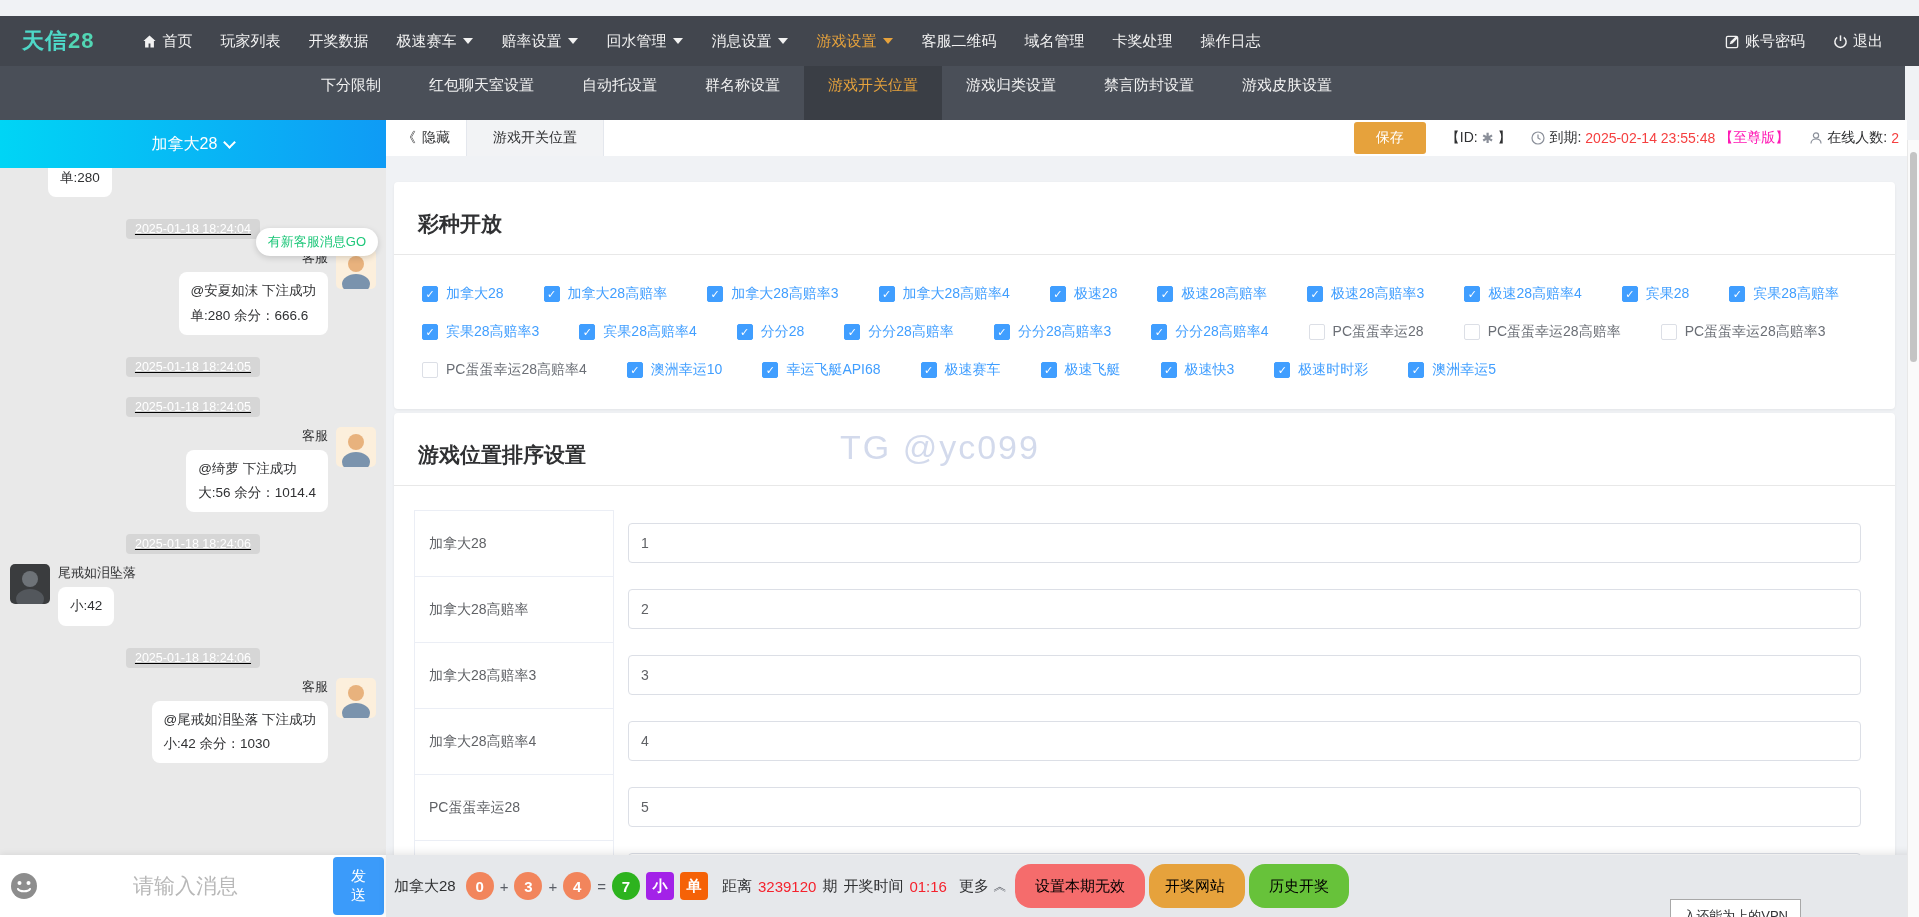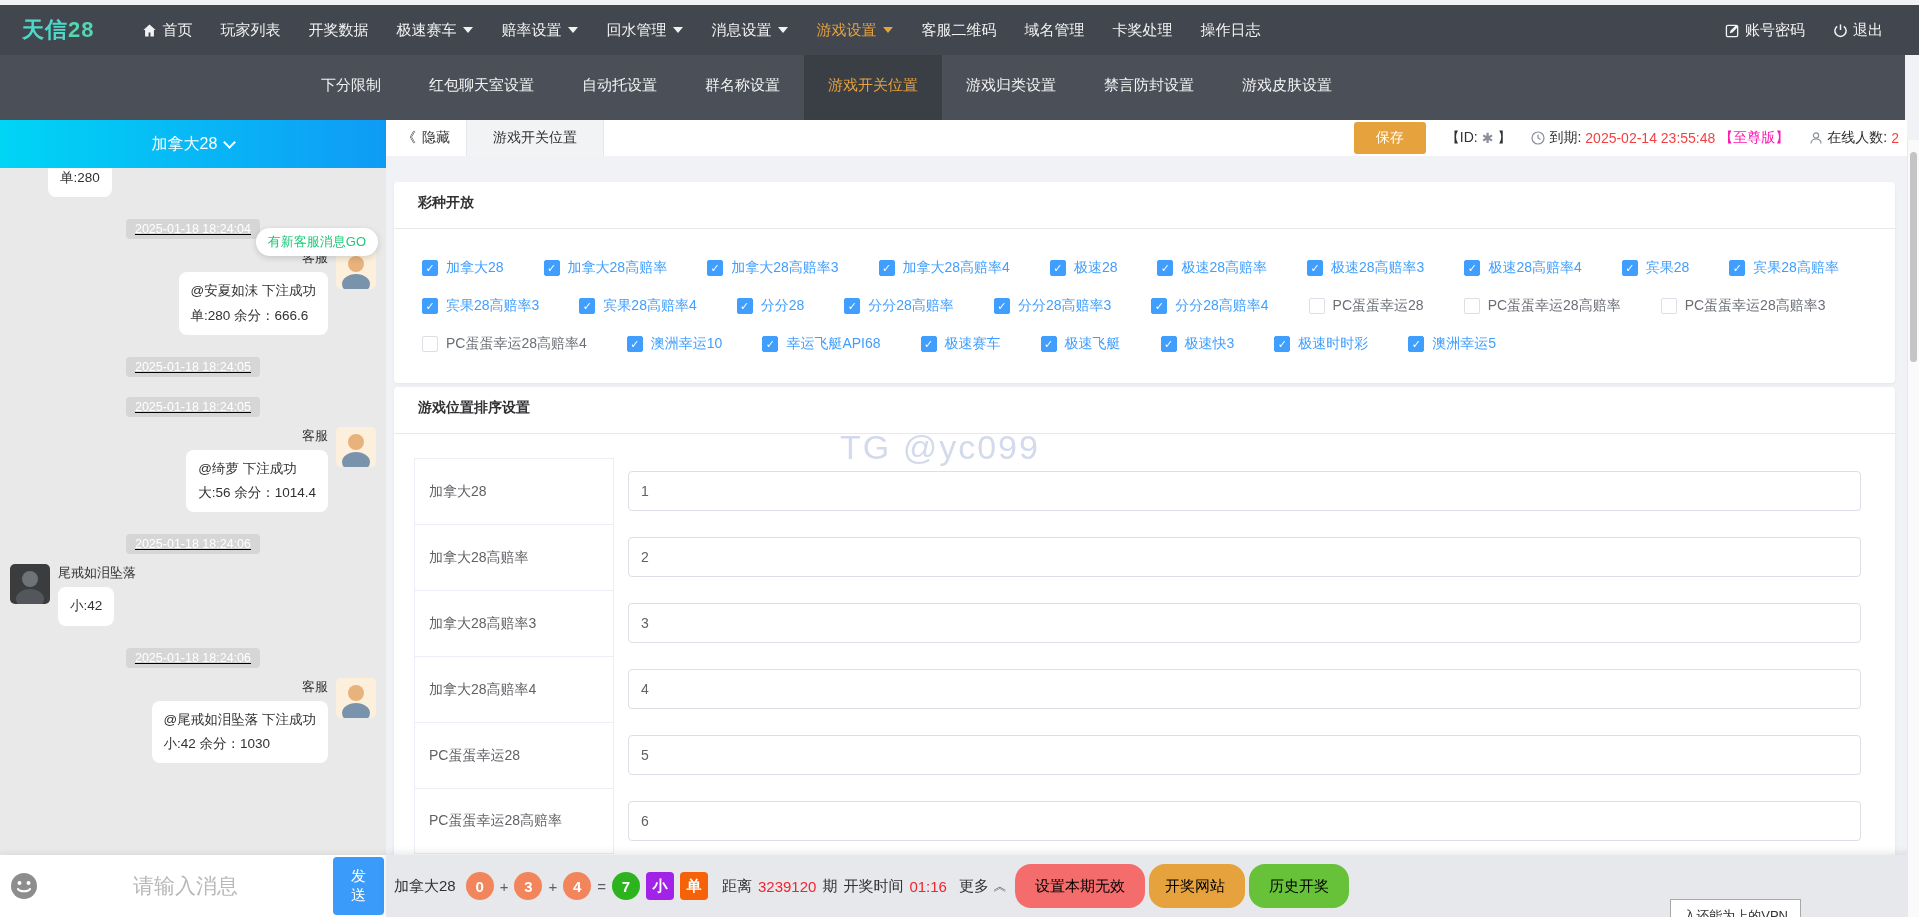--- a/index.html
+++ b/index.html
@@ -1,21 +1,21 @@
 <!DOCTYPE html>
 <html><head>
 <meta charset="utf-8">
 <style>
   * { margin:0; padding:0; box-sizing:border-box; }
   html,body { width:1919px; height:917px; overflow:hidden; }
   body { font-family:"Liberation Sans","DejaVu Sans",sans-serif; background:#f0f2f5; }
   .stage { position:relative; width:1919px; height:917px; overflow:hidden; }
 
   
-  .topnav { position:absolute; left:0; top:5px; right:0; height:50px; background:#42464e;
+  .topnav { position:absolute; left:0; top:16px; right:0; height:50px; background:#42464e;
             display:flex; align-items:center; padding:0 22px; z-index:30; }
   .logo { font-size:22px; font-weight:bold; margin-right:34px; letter-spacing:1px; }
   .logo .lg1 { color:#4ed8c8; }
   .logo .lg2 { color:#52d6b4; }
   .topnav-items { display:flex; align-items:center; height:100%; flex:1; }
   .nav-item { display:flex; align-items:center; gap:5px; color:#f2f2f2; font-size:15px;
               padding:0 14px; height:100%; cursor:pointer; white-space:nowrap; }
   .nav-item.active { color:#e6a23c; }
   .nav-item .ico { display:inline-flex; width:15px; height:15px; }
   .nav-item .ico svg { width:100%; height:100%; }
@@ -76,21 +76,21 @@
                 font-family:inherit; background:transparent;text-align:center; }
   .chat-input::placeholder { color:#b8b8b8; }
   .send-btn { background:#3b9bfa; color:#fff; border:none; border-radius:4px; font-size:15px;
               padding:10px 18px; cursor:pointer; }
 
   
   .content { position:absolute; left:386px; top:156px; right:12px; bottom:62px; background:#f0f2f5;
              padding:26px 12px 0 8px; overflow:hidden; }
   .card { background:#fff; border-radius:4px; box-shadow:0 1px 3px rgba(0,0,0,.06); }
   .card + .card { margin-top:4px; }
-  .card-title { font-size:14px; font-weight:bold; color:#303133; padding:12px 24px 16px;
+  .card-title { font-size:21px; font-weight:bold; color:#303133; padding:28px 24px 16px;
                 border-bottom:1px solid #e8e8e8; }
   .cb-area { padding:30px 28px 26px; }
   .cb-row { display:flex; flex-wrap:nowrap; gap:40px; margin-bottom:20px; }
   .cb-row:last-child { margin-bottom:4px; }
   .cb-item { display:flex; align-items:center; gap:8px; font-size:14px; cursor:pointer; white-space:nowrap; }
   .cb-box { width:16px; height:16px; border-radius:2px; border:1px solid #dcdfe6; background:#fff;
             display:inline-flex; align-items:center; justify-content:center; font-size:11px; color:#fff; }
   .cb-item.checked .cb-box { background:#409eff; border-color:#409eff; }
   .cb-item.checked .cb-label { color:#409eff; }
   .cb-item .cb-label { color:#6b6f76; }

